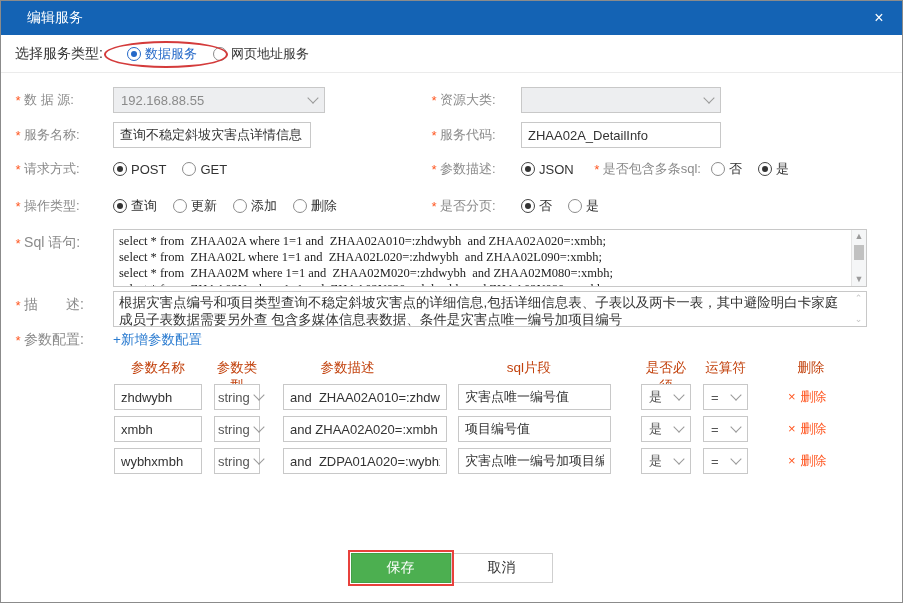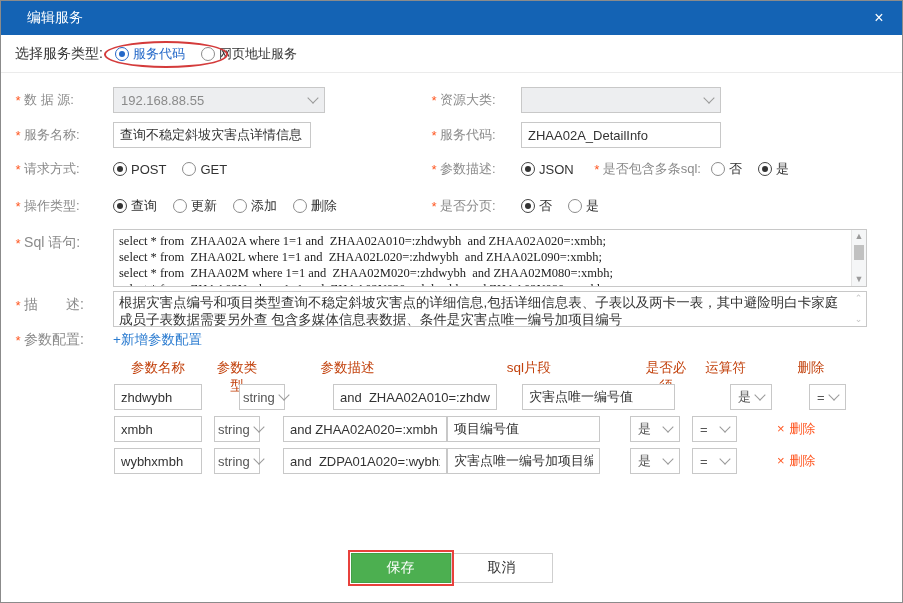--- a/index.html
+++ b/index.html
@@ -18,21 +18,21 @@
     position: absolute; right: 12px; top: 0; height: 34px; width: 22px;
     display: flex; align-items: center; justify-content: center;
     color: #fff; font-size: 16px; cursor: pointer;
   }
   
   .type-row {
     position: absolute; top: 34px; left: 0; right: 0; height: 38px;
     border-bottom: 1px solid #ebebeb; display: flex; align-items: center;
     padding-left: 14px; font-size: 14px; color: #333;
   }
-  .type-row .t-label { margin-right: 2px; }
+  .type-row .t-label { margin-right: 14px; }
   .ellipse-annot {
     position: absolute; left: 103px; top: 40px; width: 124px; height: 27px;
     border: 2px solid #d43b3b; border-radius: 50%; pointer-events: none; z-index: 5;
   }
   
   .frow { position: absolute; left: 14px; right: 14px; display: flex; align-items: center; }
   .lcell { display: flex; align-items: center; width: 416px; }
   .rcell { display: flex; align-items: center; flex: 1; }
   .lbl { color: #8a8a8a; font-size: 13px; display: inline-flex; align-items: center; white-space: nowrap; }
   .star { color: #ff5722; margin-right: 4px; font-size: 13px; }
@@ -76,21 +76,21 @@
   .scrollbar.light { background: transparent; border-left: none; }
   .scrollbar.light .arr { color: #c4c4c4; }
   
   .add-link { color: #2a7bd0; font-size: 13.5px; cursor: pointer; text-decoration: none; }
   
   .phead { position: absolute; left: 14px; right: 14px; display: flex; font-size: 13.5px; color: #c2410c; }
   .prow { position: absolute; left: 14px; right: 14px; display: flex; align-items: center; height: 26px; }
   .c-name { margin-left: 99px; width: 88px; }
   .c-type { margin-left: 12px; width: 46px; padding: 0 3px; }
   .c-sql  { margin-left: 23px; width: 164px; }
-  .c-desc { width: 153px; }
+  .c-desc { margin-left: 11px; width: 153px; }
   .c-must { margin-left: 30px; width: 50px; }
   .c-op   { margin-left: 12px; width: 45px; }
   .c-del  { margin-left: 40px; color: #ff5722; font-size: 13px; cursor: pointer; white-space: nowrap; }
   .c-del .x { margin-right: 5px; font-style: normal; }
   .hc { text-align: center; }
   .h-name { margin-left: 99px; width: 88px; }
   .h-type { margin-left: 12px; width: 46px; }
   .h-sql  { margin-left: 23px; width: 164px; }
   .h-desc { margin-left: 11px; width: 153px; }
   .h-must { margin-left: 30px; width: 50px; }
@@ -110,21 +110,21 @@
 
   <div class="titlebar">
     <span>编辑服务</span>
     <span class="close">×</span>
   </div>
 
   <div class="type-row">
     <span class="t-label">选择服务类型:</span>
     <span class="radio blue sel" style="margin-left:10px;">
       <span class="dot"></span>
-      <span>服务代码</span>
+      <span>数据服务</span>
     </span>
     <span class="radio">
       <span class="dot"></span>
       <span>网页地址服务</span>
     </span>
   </div>
   <div class="ellipse-annot"></div>
 
   <div class="frow" style="top:86px;">
     <div class="lcell">
@@ -283,21 +283,21 @@
   <div class="phead" style="top:358px;">
     <span class="hc h-name">参数名称</span>
     <span class="hc h-type">参数类型</span>
     <span class="hc h-desc">参数描述</span>
     <span class="hc h-sql">sql片段</span>
     <span class="hc h-must">是否必须</span>
     <span class="hc h-op">运算符</span>
     <span class="hc h-del">删除</span>
   </div>
 
-  <div class="prow" style="top:383px;gap:25px;">
+  <div class="prow" style="top:383px;">
     <input class="txt c-name" value="zhdwybh" style="">
     <div class="select c-type">
         <span>string</span>
         <span class="chev"></span>
       </div>
     <input class="txt c-sql" value="and  ZHAA02A010=:zhdwybh" style="">
     <input class="txt c-desc" value="灾害点唯一编号值" style="">
     <div class="select c-must">
         <span>是</span>
         <span class="chev"></span>

